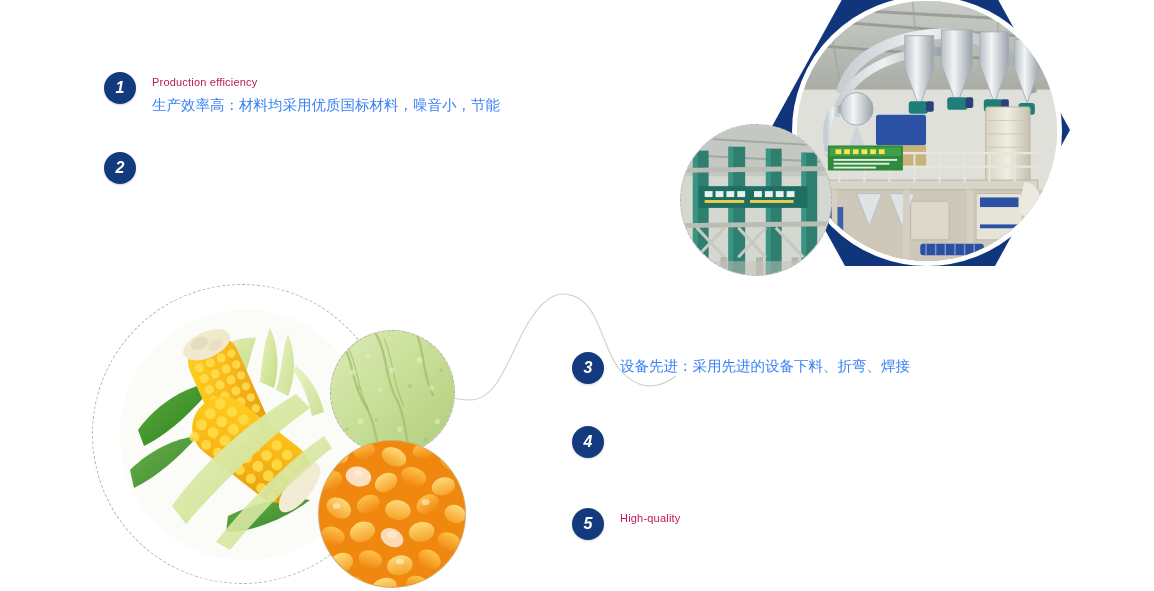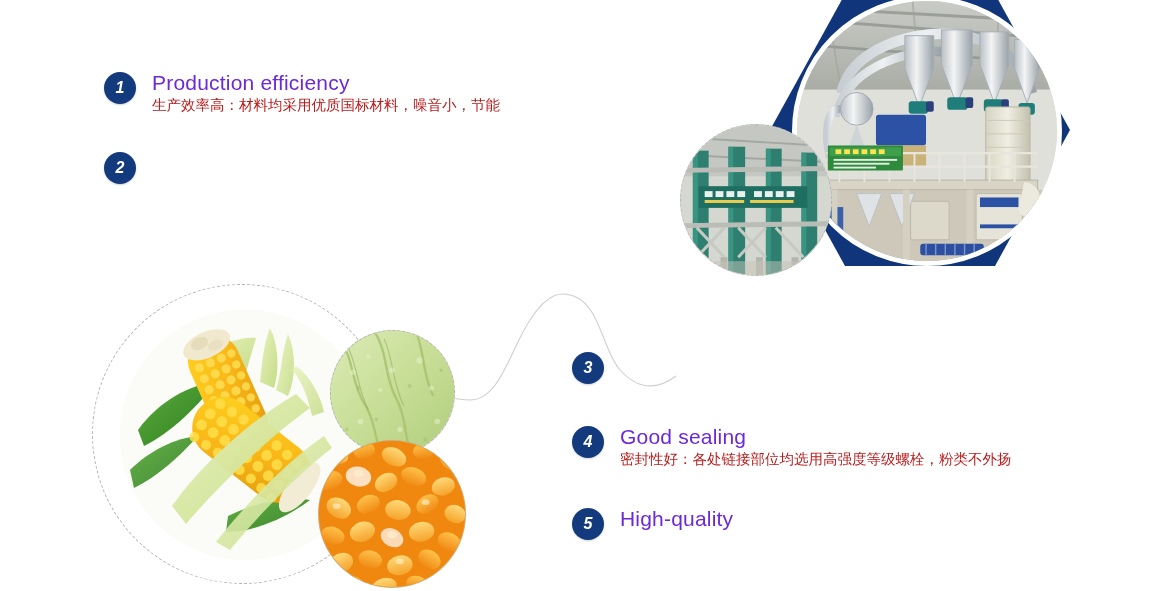--- a/index.html
+++ b/index.html
@@ -23,29 +23,29 @@
     font-weight:700;
     font-size:16px;
     line-height:32px;
     text-align:center;
     flex:0 0 32px;
     box-shadow:0 1px 2px rgba(0,0,0,.18);
     letter-spacing:0;
   }
   .ftext{margin-left:16px;padding-top:1px;}
   .ftitle{
-    color:#6d28d9;
-    font-size:21px;
+    color:#be185d;
+    font-size:11px;
     line-height:19px;
     font-weight:400;
     letter-spacing:.2px;
     white-space:nowrap;
   }
   .fdesc{
-    color:#b91c1c;
+    color:#3b82f6;
     font-size:14.5px;
     line-height:22px;
     margin-top:2px;
     white-space:nowrap;
     font-family:"DejaVu Sans","Liberation Sans",sans-serif;
   }
 
   #feat-1{left:104px;top:72px;}
   #feat-2{left:104px;top:152px;}
   #feat-3{left:572px;top:352px;}
@@ -525,29 +525,26 @@
     </div>
   </div>
 
   <div class="feature" id="feat-2">
     <div class="badge">2</div>
   </div>
 
   <div class="feature" id="feat-3">
     <div class="badge">3</div>
     <div class="ftext">
+      <div class="fdesc">设备先进：采用先进的设备下料、折弯、焊接</div>
     </div>
   </div>
 
   <div class="feature" id="feat-4">
     <div class="badge">4</div>
-    <div class="ftext">
-      <div class="ftitle">Good sealing</div>
-      <div class="fdesc">密封性好：各处链接部位均选用高强度等级螺栓，粉类不外扬</div>
-    </div>
   </div>
 
   <div class="feature" id="feat-5">
     <div class="badge">5</div>
     <div class="ftext">
       <div class="ftitle">High-quality</div>
     </div>
   </div>
 
 </div>

